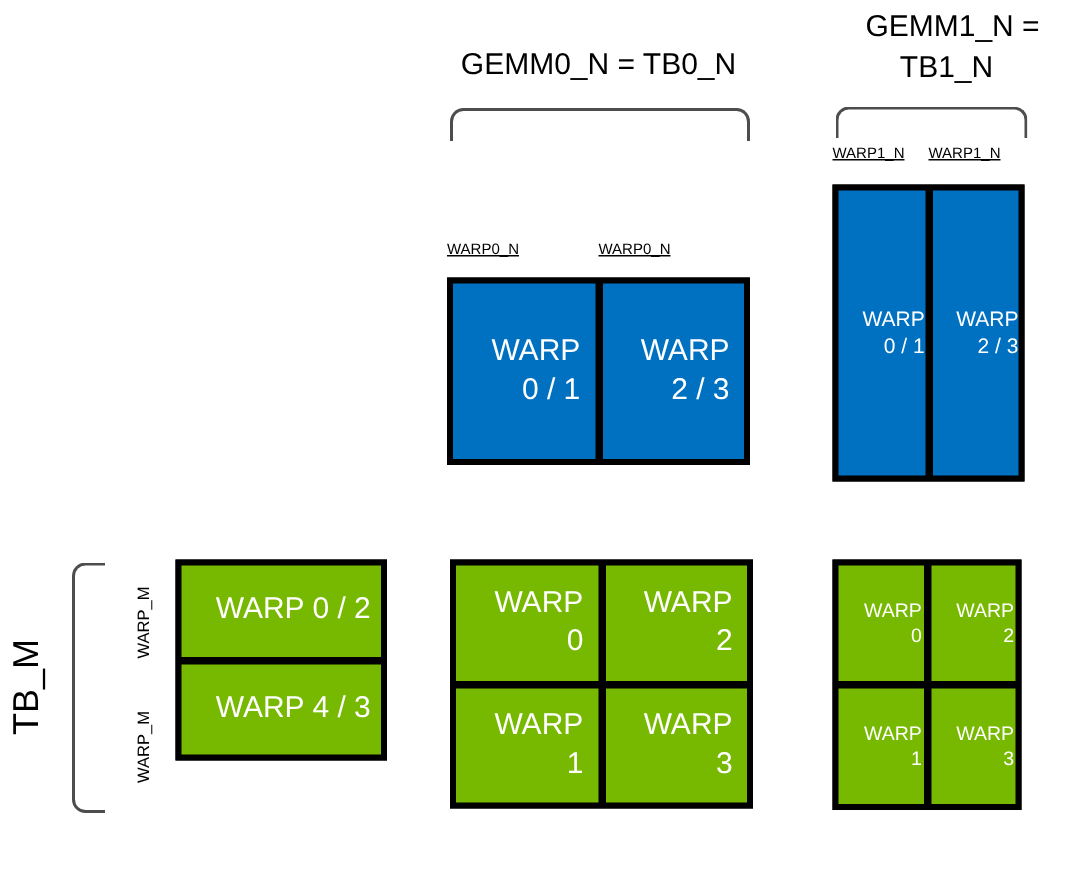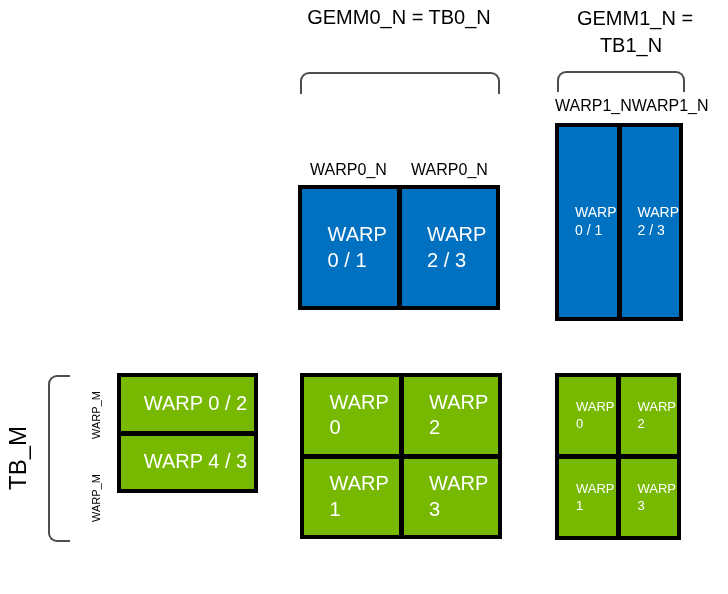--- a/index.html
+++ b/index.html
@@ -13,21 +13,21 @@
   }
   .abs { position: absolute; }
 
   
   .title {
     font-size: 20px;
     color: #000;
     letter-spacing: 0px;
   }
   #gemm0-title {
-    left: 284px; top: 6px; width: 230px;
+    left: 284px; top: 32px; width: 230px;
     text-align: center;
   }
   #gemm1-title {
     left: 556px; top: 5px; width: 150px;
     line-height: 27px; text-align: center;
   }
   #gemm1-title .l1 { padding-left: 8px; }
 
   
   .bracket-h {
@@ -41,21 +41,21 @@
   .bracket-v {
     border-left: 2px solid #4d4d4d;
     border-top: 2px solid #4d4d4d;
     border-bottom: 2px solid #4d4d4d;
     border-radius: 9px 0 0 9px;
   }
   #bracket-tbm { left: 48px; top: 375px; width: 20px; height: 163px; }
 
   
   .dim-row { display: flex; }
-  .dim-row span { flex: 1; text-align: center; font-size: 16px; color: #000; }
+  .dim-row span { flex: 1; font-size: 10px; color: #000; text-decoration: underline; }
   #warp0n-labels { left: 298px; top: 161px; width: 202px; }
   #warp1n-labels { left: 555px; top: 97px;  width: 128px; }
 
   .dim-rot {
     font-size: 11px; color: #000;
     text-align: center;
     transform: rotate(-90deg);
   }
   #warpm-label-0 { left: 57px; top: 408px; width: 80px; height: 14px; }
   #warpm-label-1 { left: 57px; top: 491px; width: 80px; height: 14px; }
@@ -70,34 +70,34 @@
   .grid {
     position: absolute;
     display: grid;
     gap: 5px;
     background: #000;
     border: 4px solid #000;
     box-sizing: border-box;
   }
   .cell {
     display: flex; align-items: center; justify-content: center;
-    text-align: left;
+    text-align: right;
     color: #ffffff;
     white-space: pre-line;
     line-height: 1.28;
     padding-left: 16px;
   }
   .cell.blue  { background: var(--blue, #0070C0); }
   .cell.green { background: var(--green, #76B900); }
 
   #b0-grid { left: 298px; top: 185px; width: 202px; height: 125px;
              grid-template-columns: 1fr 1fr; font-size: 20px; }
   #b1-grid { left: 555px; top: 123px; width: 128px; height: 198px;
              grid-template-columns: 1fr 1fr; font-size: 14px; }
-  #a-grid  { left: 117px; top: 373px; width: 141px; height: 120px;
+  #a-grid  { left: 117px; top: 373px; width: 141px; height: 134px;
              grid-template-rows: 1fr 1fr; font-size: 20px; }
   #c0-grid { left: 300px; top: 373px; width: 202px; height: 166px;
              grid-template-columns: 1fr 1fr; grid-template-rows: 1fr 1fr;
              font-size: 20px; }
   #c1-grid { left: 555px; top: 373px; width: 126px; height: 167px;
              grid-template-columns: 1fr 1fr; grid-template-rows: 1fr 1fr;
              font-size: 13px; }
 </style>
 </head>
 <body>

